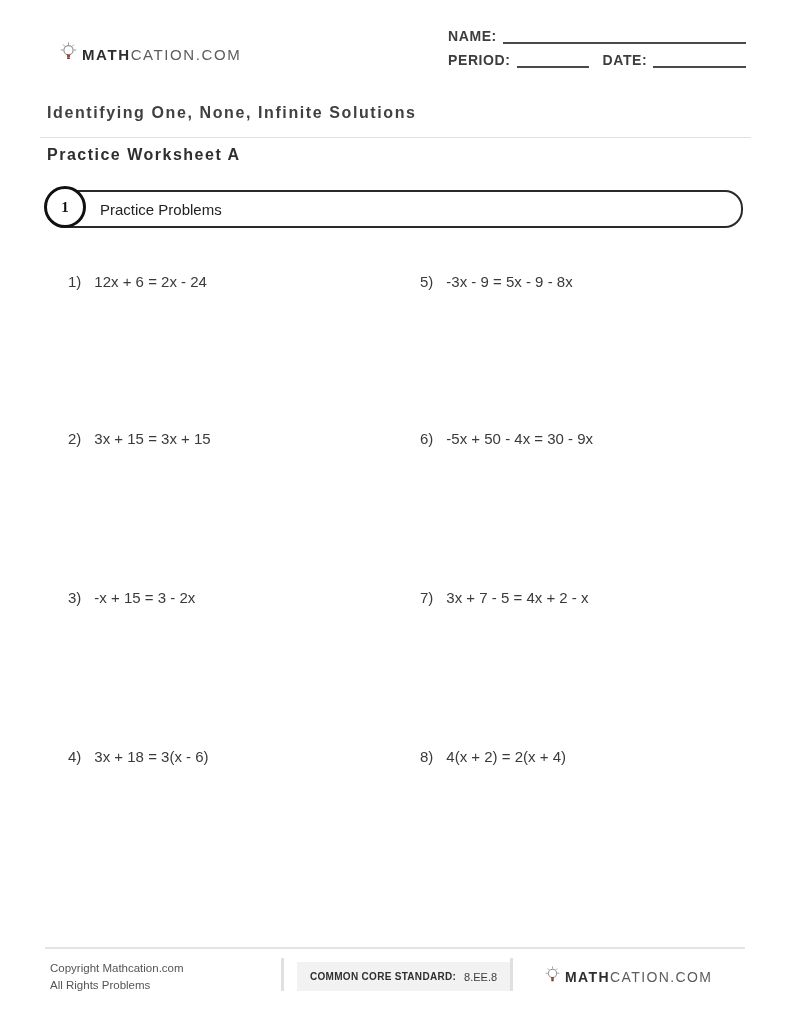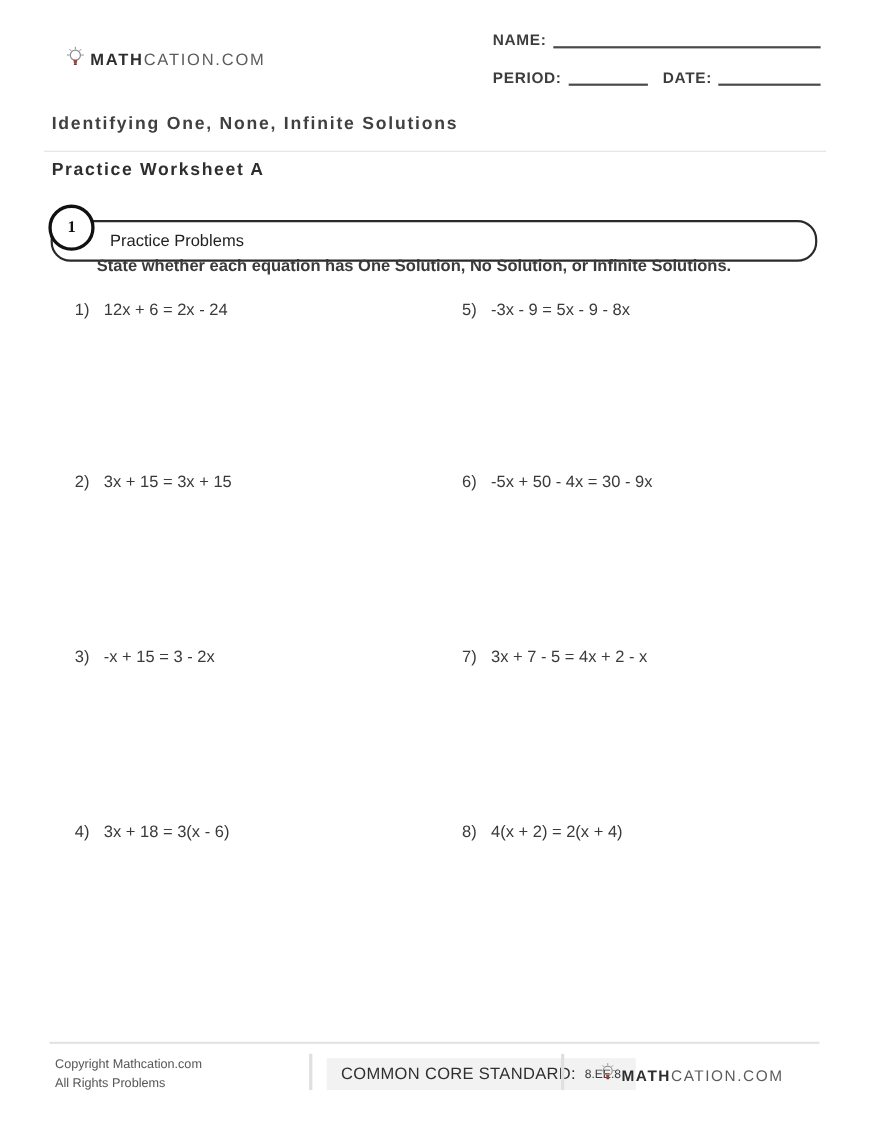--- a/index.html
+++ b/index.html
@@ -20,21 +20,21 @@
     align-items: center;
     gap: 5px;
     white-space: nowrap;
   }
   .logo-header { left: 60px; top: 42px; }
   .logo-text { font-size: 15px; letter-spacing: 1.6px; }
   .logo-bold { font-weight: 700; color: #2e2e2e; }
   .logo-light { font-weight: 400; color: #5c5c5c; }
 
   .fields { position: absolute; left: 448px; top: 28px; width: 298px; }
-  .field-row { display: flex; align-items: flex-end; margin-bottom: 18px; }
+  .field-row { display: flex; align-items: flex-end; margin-bottom: 8px; }
   .field-label {
     font-weight: 700;
     font-size: 14px;
     letter-spacing: 0.6px;
     color: #3d3d3d;
     white-space: nowrap;
   }
   .blank-line { border-bottom: 2px solid #4a4a4a; height: 14px; margin-left: 6px; }
   .line-name { flex: 1 1 auto; }
   .line-period { width: 72px; }
@@ -60,21 +60,21 @@
     left: 47px; top: 146px;
     font-size: 16px;
     font-weight: 700;
     letter-spacing: 1.5px;
     color: #2e2e2e;
   }
 
   
   .section-pill {
     position: absolute;
-    left: 46px; top: 200px;
+    left: 46px; top: 190px;
     width: 697px; height: 38px;
     border: 2px solid #2a2a2a;
     border-radius: 18px;
     box-sizing: border-box;
     display: flex;
     align-items: center;
     padding-left: 52px;
     background: #ffffff;
   }
   .section-label { font-size: 15px; color: #222222; }
@@ -143,22 +143,22 @@
     position: absolute;
     left: 297px; top: 962px;
     height: 29px;
     background: #f2f2f2;
     display: flex;
     align-items: center;
     gap: 8px;
     padding: 0 13px;
   }
   .standard-label {
-    font-weight: 400;
-    font-size: 15px;
+    font-weight: 700;
+    font-size: 10px;
     letter-spacing: 0.3px;
     color: #2f2f2f;
     white-space: nowrap;
   }
   .standard-value { font-size: 11px; color: #3c3c3c; white-space: nowrap; }
   .logo-footer { left: 545px; top: 966px; }
   .logo-footer .logo-text { font-size: 14px; letter-spacing: 1.4px; }
 </style>
 </head>
 <body>
@@ -198,21 +198,20 @@
   </div>
 
   <div class="doc-title">Identifying One, None, Infinite Solutions</div>
   <div class="title-divider"></div>
   <div class="doc-subtitle">Practice Worksheet A</div>
 
   <div class="section-number-circle">1</div>
   <div class="section-pill">
     <span class="section-label">Practice Problems</span>
   </div>
-  <div class="instructions">State whether each equation has One Solution, No Solution, or Infinite Solutions.</div>
 
   <div class="problem col-left row-1">
     <span>1)</span>
     <span>12x + 6 = 2x - 24</span>
   </div>
   <div class="problem col-left row-2">
     <span>2)</span>
     <span>3x + 15 = 3x + 15</span>
   </div>
   <div class="problem col-left row-3">

